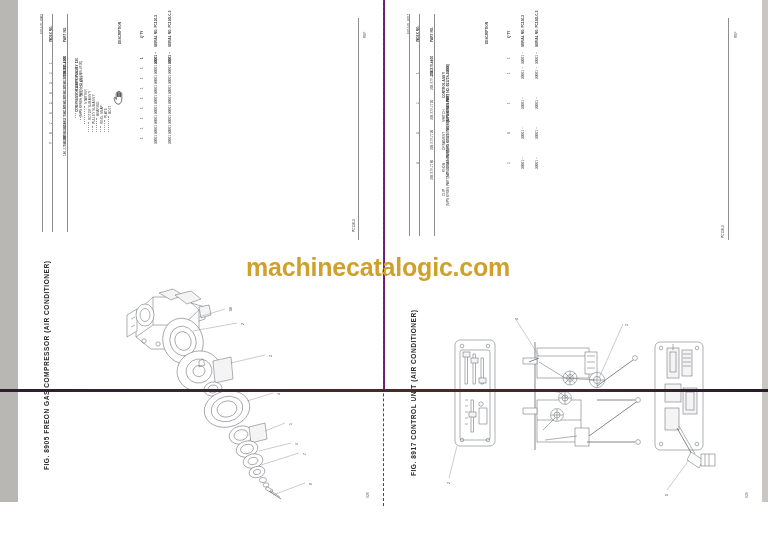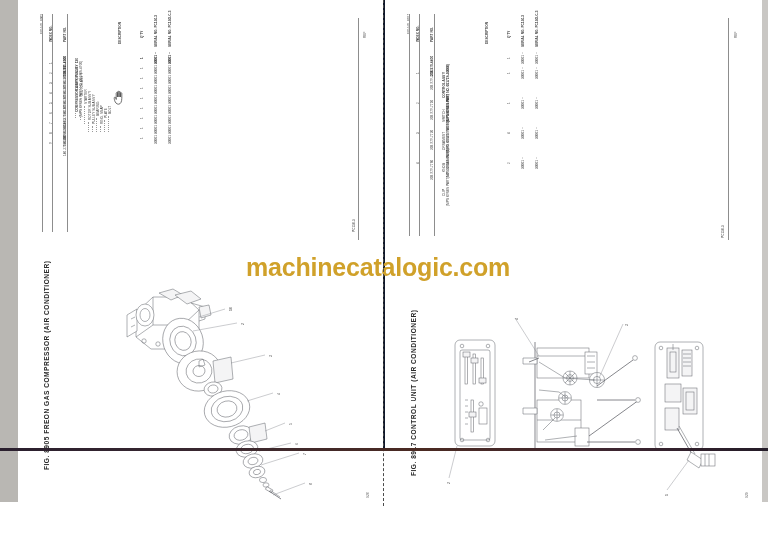--- a/index.html
+++ b/index.html
@@ -6,22 +6,22 @@
   * { box-sizing: border-box; }
   html, body {
     margin: 0; padding: 0;
     width: 768px; height: 535px;
     overflow: hidden;
     background: #ffffff;
     font-family: "Liberation Sans", sans-serif;
   }
   #viewer {
     position: relative;
-    width: 768px; height: 451px;
-    background: #0f172a;
+    width: 768px; height: 392px;
+    background: #701a75;
   }
   
   .gutter-left {
     position: absolute; left: 0; top: 0;
     width: 18px; height: 502px;
     background: #b9b7b3;
   }
   .gutter-right {
     position: absolute; right: 0; top: 0;
     width: 6px; height: 502px;

